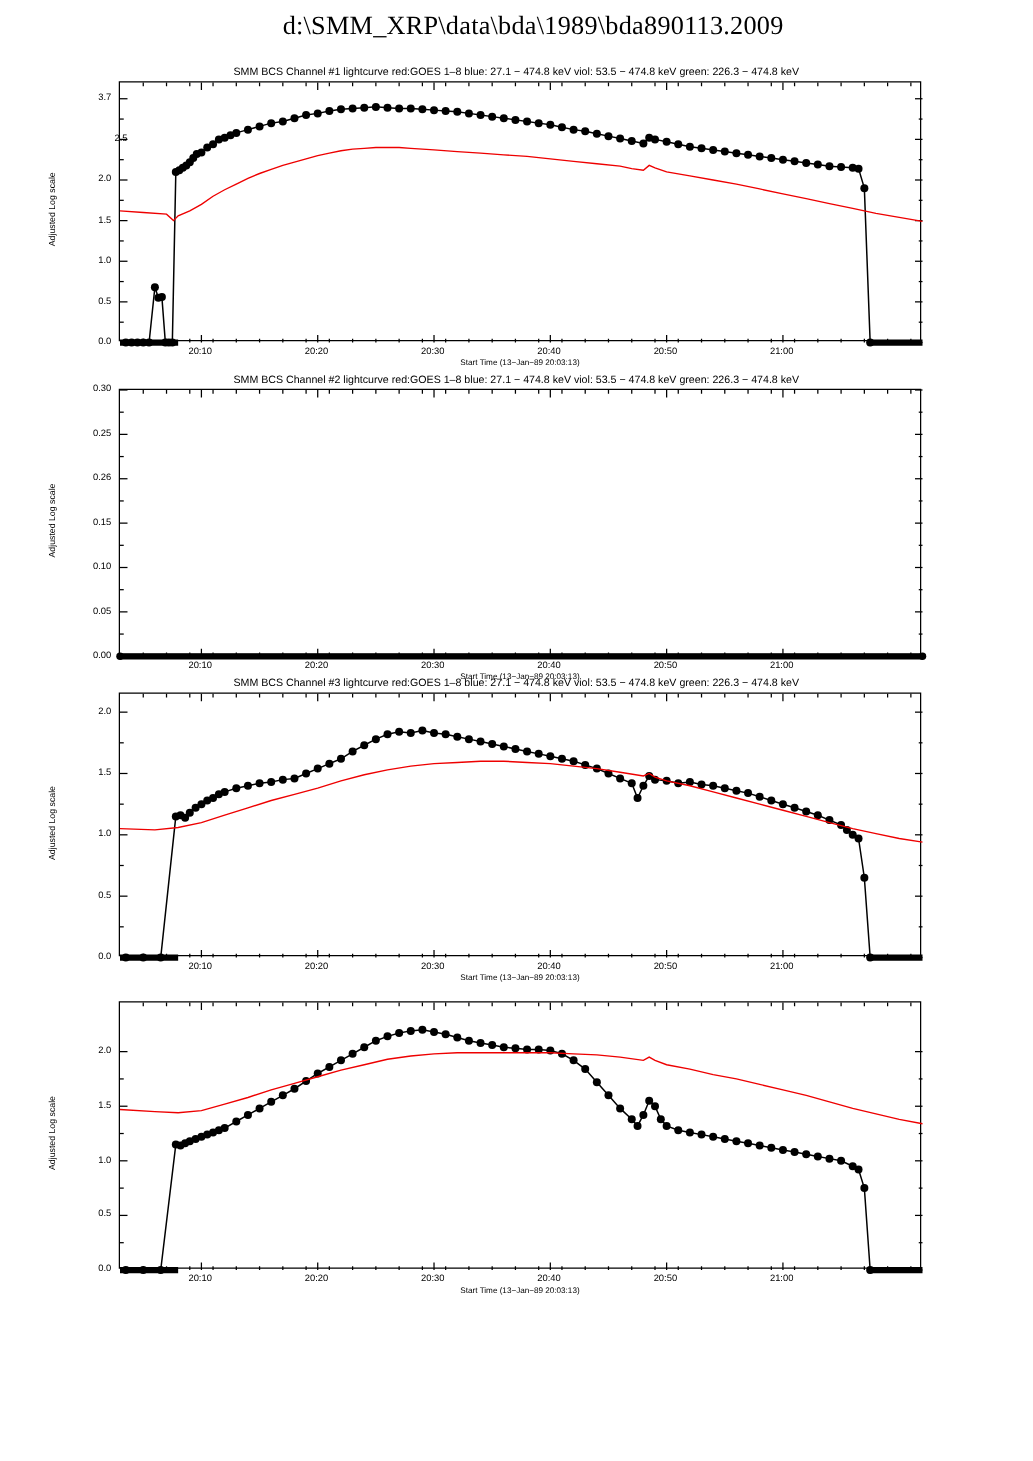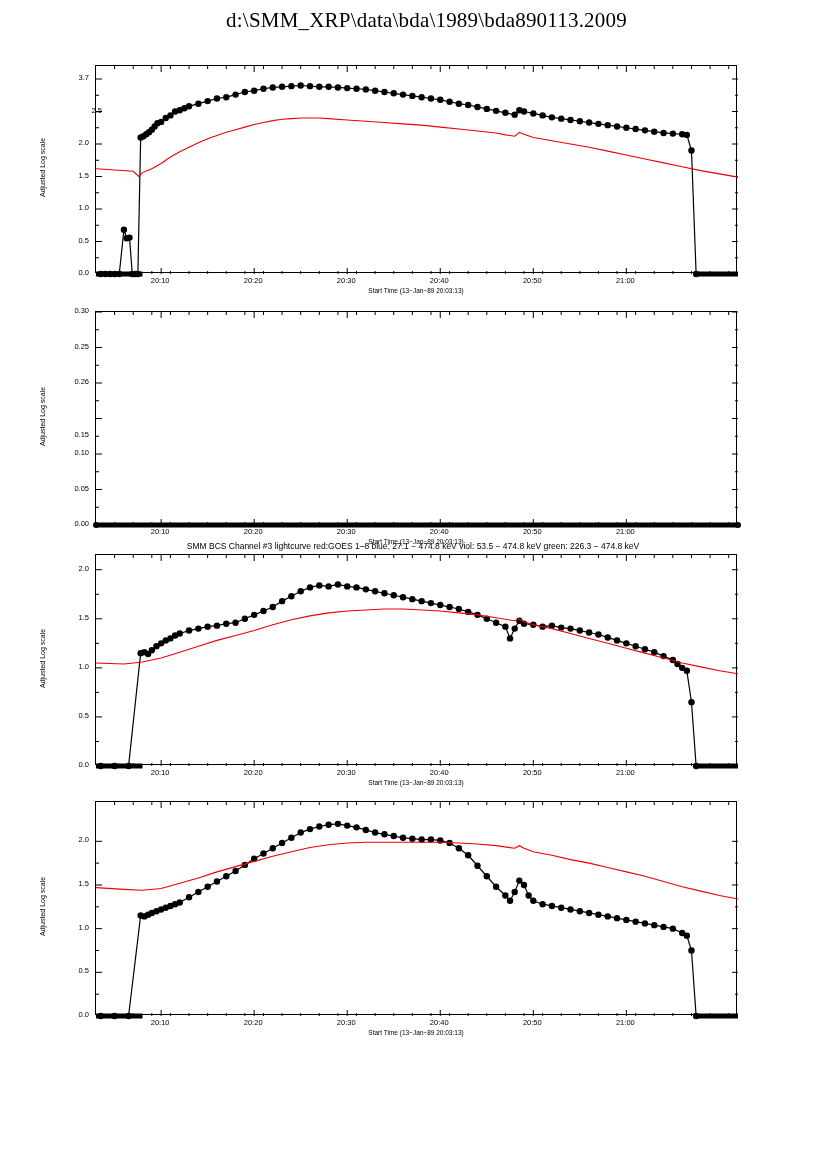--- a/index.html
+++ b/index.html
@@ -86,20 +86,21 @@
     color: #000;
     white-space: nowrap;
   }
 </style>
 </head>
 <body>
 
 <div id="page-title">d:\SMM_XRP\data\bda\1989\bda890113.2009</div>
 
 <div class="panel" id="panel-0" style="top: 52px; height: 249px;">
+    <div class="panel-title" style="top: 0px;">SMM BCS Channel #1 lightcurve  red:GOES 1–8  blue: 27.1 − 474.8 keV  viol: 53.5 − 474.8 keV  green: 226.3 − 474.8 keV</div>
     <div class="plotbox" style="left: 95px; top: 13px; width: 642px; height: 208px;">
       <svg width="642" height="208" class="plotsvg">
         <g>
           <line x1="0" y1="208" x2="6" y2="208" stroke="#000" stroke-width="1"></line>
           <line x1="642" y1="208" x2="636" y2="208" stroke="#000" stroke-width="1"></line>
           <line x1="0" y1="175.5" x2="6" y2="175.5" stroke="#000" stroke-width="1"></line>
           <line x1="642" y1="175.5" x2="636" y2="175.5" stroke="#000" stroke-width="1"></line>
           <line x1="0" y1="143" x2="6" y2="143" stroke="#000" stroke-width="1"></line>
           <line x1="642" y1="143" x2="636" y2="143" stroke="#000" stroke-width="1"></line>
           <line x1="0" y1="110.5" x2="6" y2="110.5" stroke="#000" stroke-width="1"></line>
@@ -301,20 +302,21 @@
     <div class="xtick" style="left: 135.13px; width: 50px; top: 224px;">20:10</div>
     <div class="xtick" style="left: 228.174px; width: 50px; top: 224px;">20:20</div>
     <div class="xtick" style="left: 321.217px; width: 50px; top: 224px;">20:30</div>
     <div class="xtick" style="left: 414.261px; width: 50px; top: 224px;">20:40</div>
     <div class="xtick" style="left: 507.304px; width: 50px; top: 224px;">20:50</div>
     <div class="xtick" style="left: 600.348px; width: 50px; top: 224px;">21:00</div>
     <div class="xlabel" style="left: 95px; width: 642px; top: 235px;">Start Time (13−Jan−89 20:03:13)</div>
     <div class="ylabel" style="left: 39px; top: 145px;">Adjusted Log scale</div>
   </div>
 <div class="panel" id="panel-1" style="top: 298px; height: 254px;">
+    <div class="panel-title" style="top: 0px;">SMM BCS Channel #2 lightcurve  red:GOES 1–8  blue: 27.1 − 474.8 keV  viol: 53.5 − 474.8 keV  green: 226.3 − 474.8 keV</div>
     <div class="plotbox" style="left: 95px; top: 13px; width: 642px; height: 213px;">
       <svg width="642" height="213" class="plotsvg">
         <g>
           <line x1="0" y1="213" x2="6" y2="213" stroke="#000" stroke-width="1"></line>
           <line x1="642" y1="213" x2="636" y2="213" stroke="#000" stroke-width="1"></line>
           <line x1="0" y1="177.5" x2="6" y2="177.5" stroke="#000" stroke-width="1"></line>
           <line x1="642" y1="177.5" x2="636" y2="177.5" stroke="#000" stroke-width="1"></line>
           <line x1="0" y1="142" x2="6" y2="142" stroke="#000" stroke-width="1"></line>
           <line x1="642" y1="142" x2="636" y2="142" stroke="#000" stroke-width="1"></line>
           <line x1="0" y1="106.5" x2="6" y2="106.5" stroke="#000" stroke-width="1"></line>
@@ -420,21 +422,21 @@
         </g>
         <path d="M0.00 213.00 L642.00 213.00" fill="none" stroke="#000000" stroke-width="1.2"></path>
         <circle cx="0.00" cy="213.00" r="3" fill="#000000"></circle>
         <circle cx="642.00" cy="213.00" r="3" fill="#000000"></circle>
         <line x1="0" y1="213" x2="642" y2="213" stroke="#000000" stroke-width="5"></line>
       </svg>
     </div>
     <div class="ytick" style="left: 53px; width: 36px; top: 221px;">0.00</div>
     <div class="ytick" style="left: 53px; width: 36px; top: 185.5px;">0.05</div>
     <div class="ytick" style="left: 53px; width: 36px; top: 150px;">0.10</div>
-    <div class="ytick" style="left: 53px; width: 36px; top: 114.5px; margin-top: 17px;">0.15</div>
+    <div class="ytick" style="left: 53px; width: 36px; top: 114.5px;">0.15</div>
     <div class="ytick" style="left: 53px; width: 36px; top: 79px;">0.26</div>
     <div class="ytick" style="left: 53px; width: 36px; top: 43.5px;">0.25</div>
     <div class="ytick" style="left: 53px; width: 36px; top: 8px;">0.30</div>
     <div class="xtick" style="left: 135.13px; width: 50px; top: 229px;">20:10</div>
     <div class="xtick" style="left: 228.174px; width: 50px; top: 229px;">20:20</div>
     <div class="xtick" style="left: 321.217px; width: 50px; top: 229px;">20:30</div>
     <div class="xtick" style="left: 414.261px; width: 50px; top: 229px;">20:40</div>
     <div class="xtick" style="left: 507.304px; width: 50px; top: 229px;">20:50</div>
     <div class="xtick" style="left: 600.348px; width: 50px; top: 229px;">21:00</div>
     <div class="xlabel" style="left: 95px; width: 642px; top: 240px;">Start Time (13−Jan−89 20:03:13)</div>

